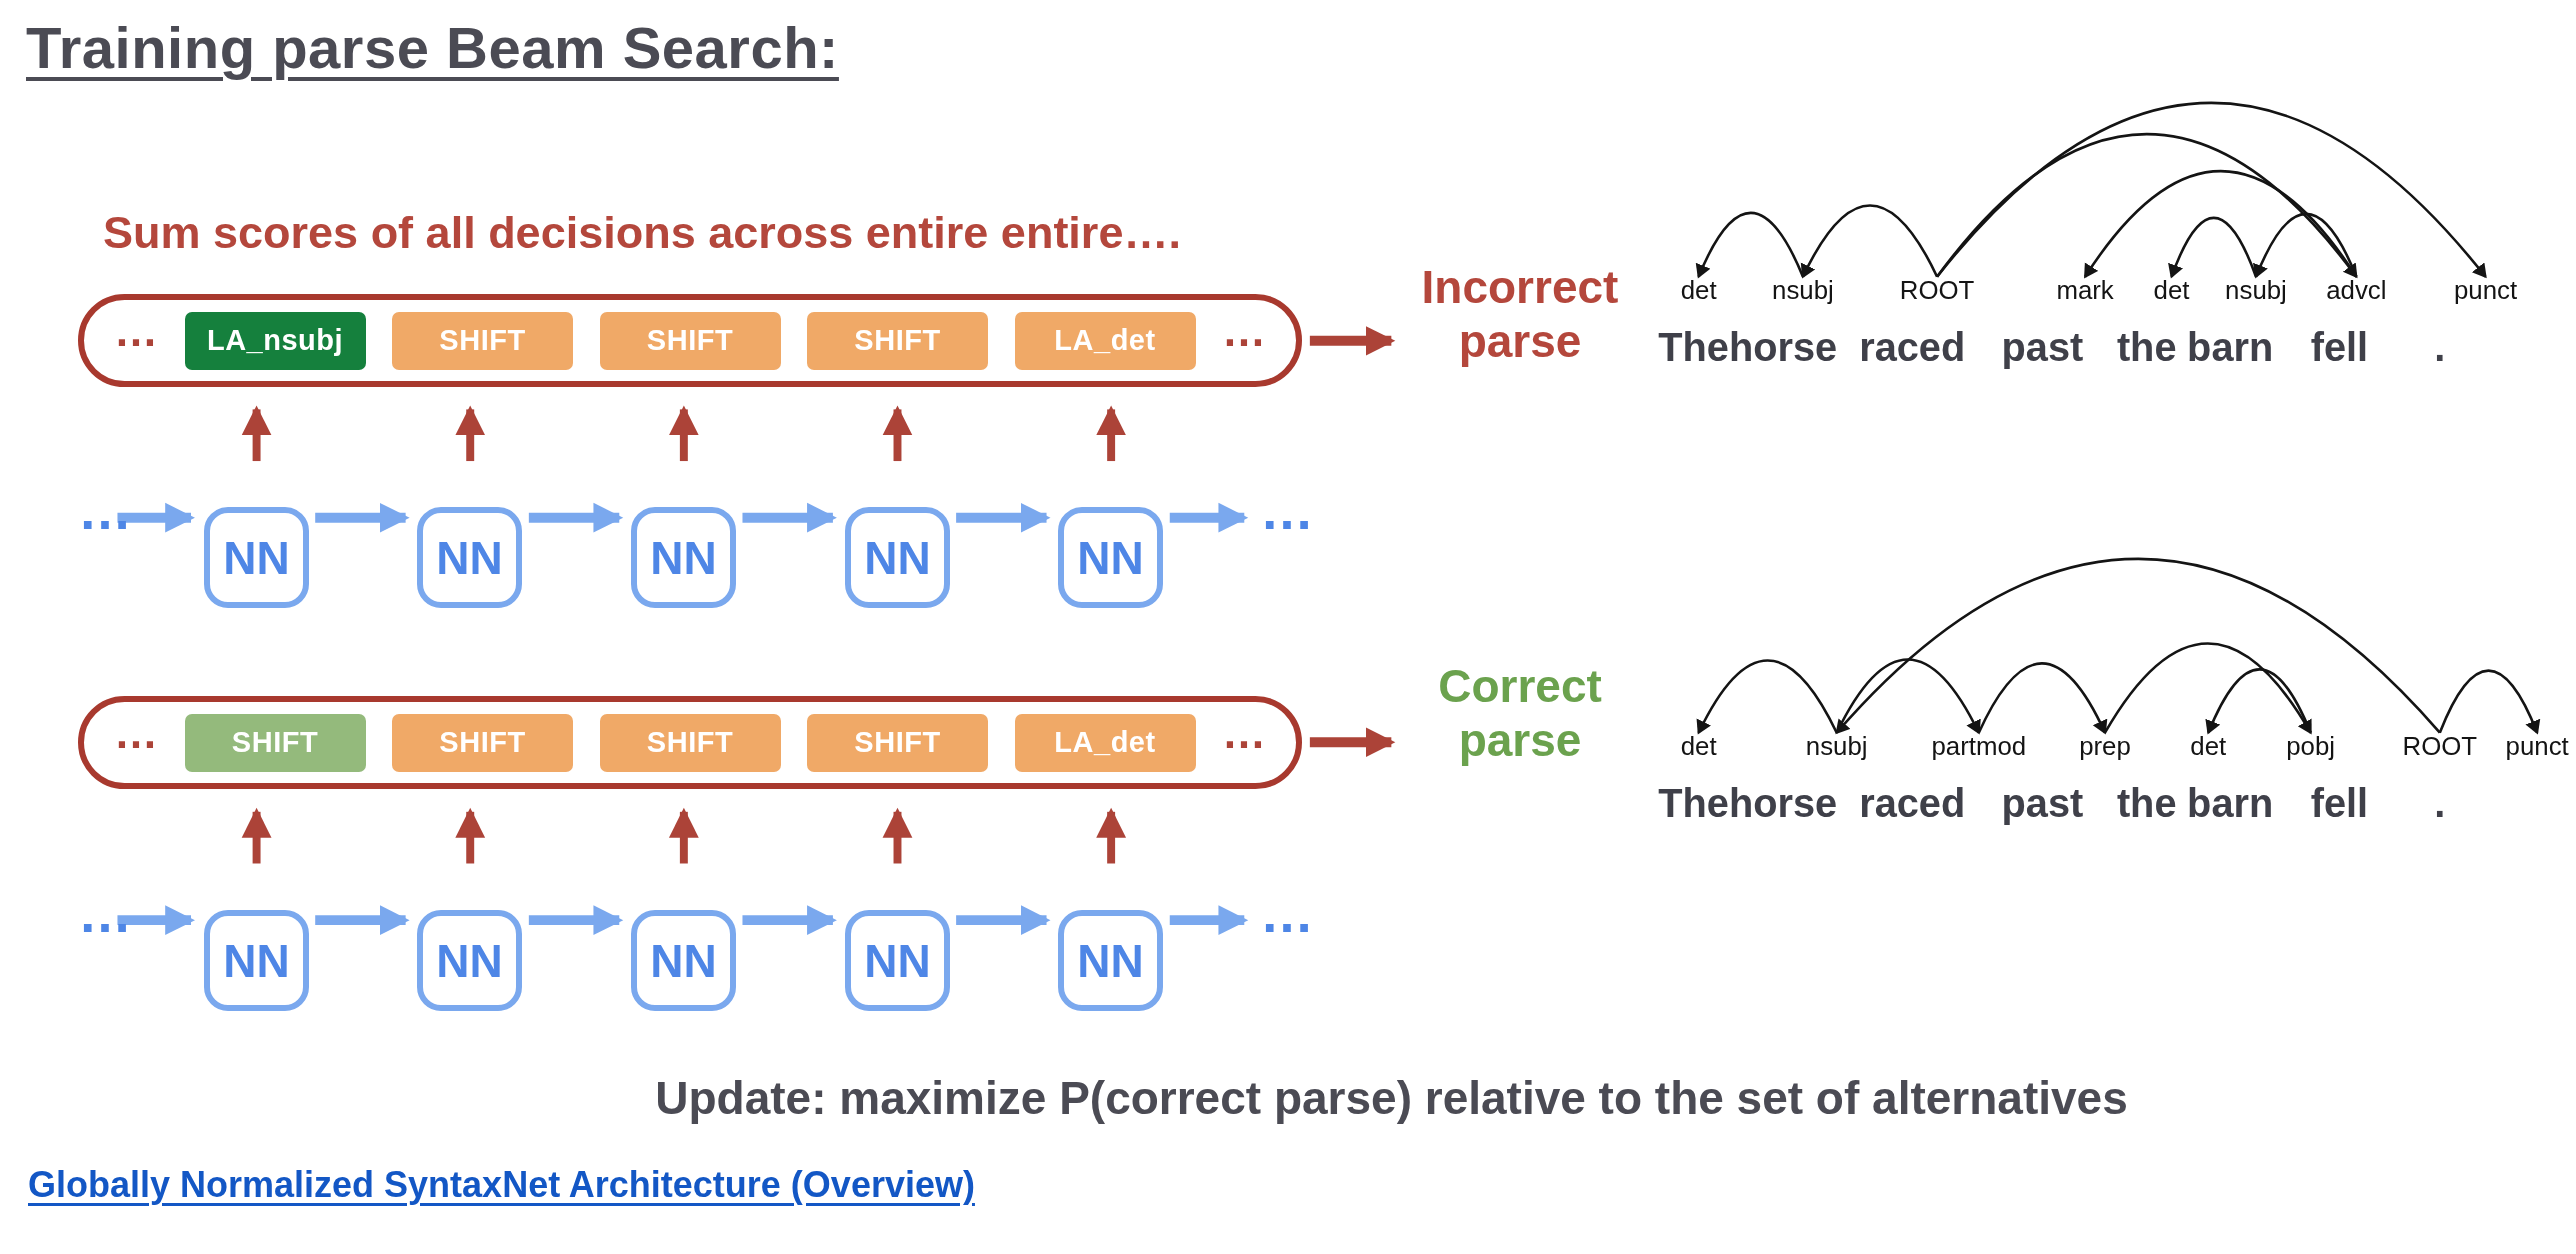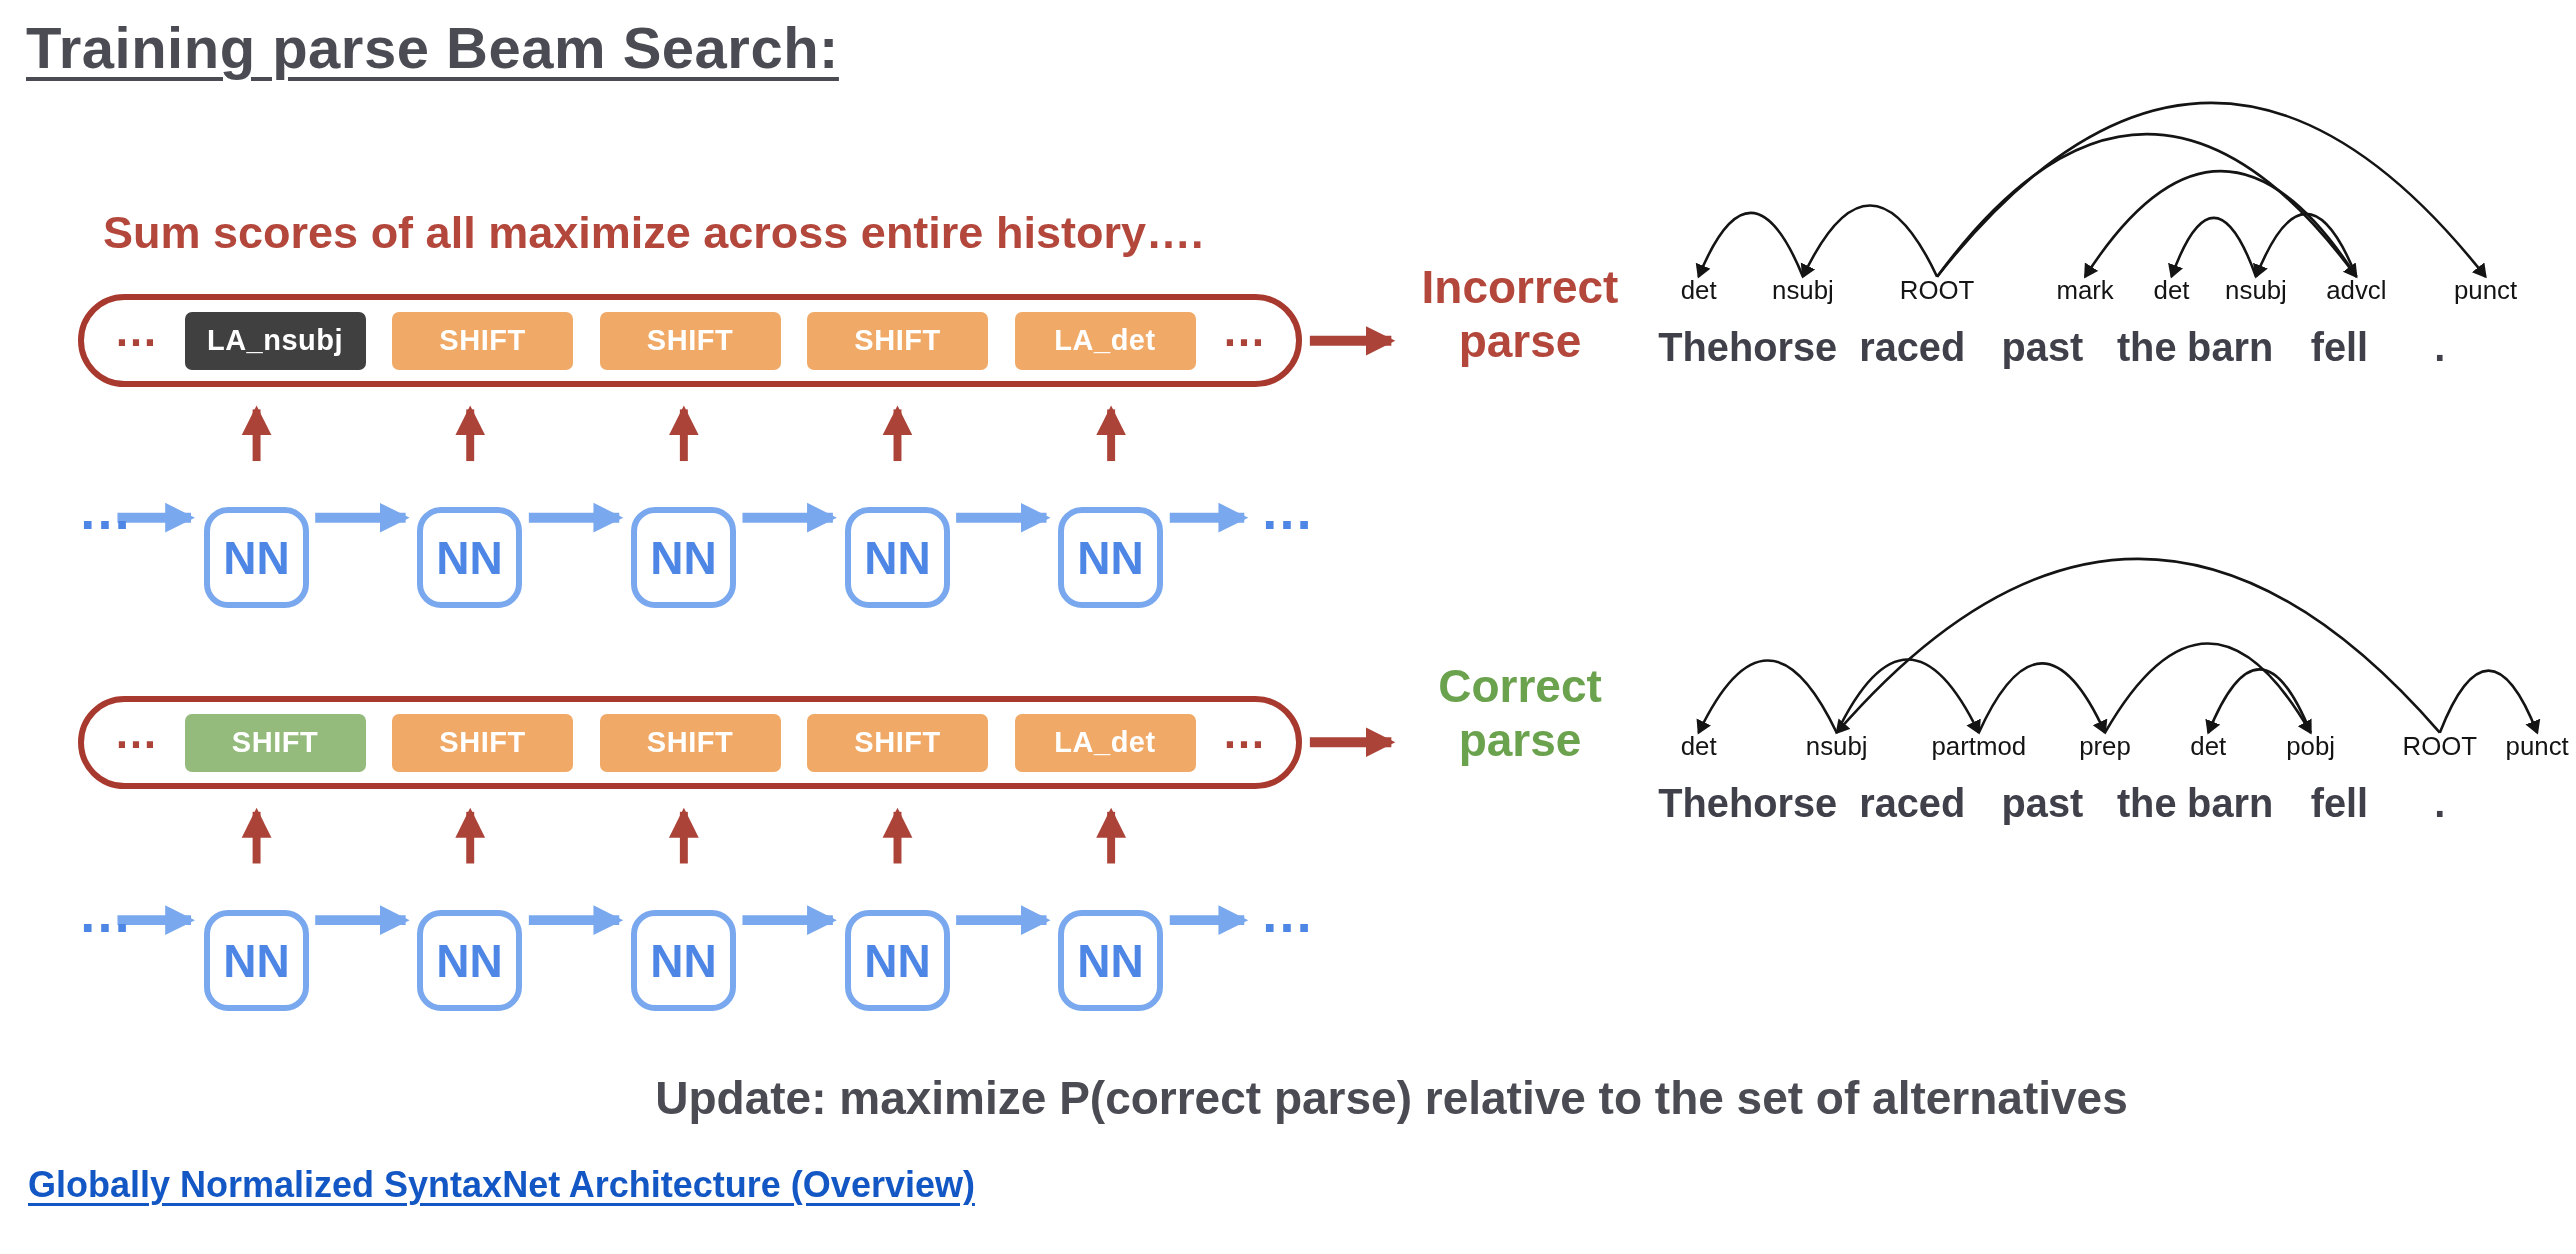--- a/index.html
+++ b/index.html
@@ -30,21 +30,21 @@
   .pill-2{top:696px;}
   .pill-dots{
     font-size:44px;font-weight:bold;color:#ac4338;
     transform:translateY(-10px);
   }
   .action{
     width:181px;height:58px;border-radius:7px;
     display:flex;align-items:center;justify-content:center;
     color:#ffffff;font-size:29px;font-weight:bold;letter-spacing:0.5px;
   }
-  .action.wrong{background:#404040;}
+  .action.wrong{background:#15803d;}
   .action.neutral{background:#f0a967;}
   .action.correct{background:#94ba7c;}
 
   .result-label{
     left:1399px;width:242px;text-align:center;
     font-size:46px;font-weight:600;line-height:1.18;
   }
   .result-incorrect{top:260px;color:#b4473c;}
   .result-correct{top:659px;color:#6ba24e;}
 
@@ -133,21 +133,21 @@
       <path class="blue-line" d="M118 926 H192" marker-end="url(#m-blue)"></path>
       <path class="blue-line" d="M317 926 H408" marker-end="url(#m-blue)"></path>
       <path class="blue-line" d="M532 926 H623" marker-end="url(#m-blue)"></path>
       <path class="blue-line" d="M747 926 H838" marker-end="url(#m-blue)"></path>
       <path class="blue-line" d="M962 926 H1053" marker-end="url(#m-blue)"></path>
       <path class="blue-line" d="M1177 926 H1252" marker-end="url(#m-blue)"></path>
     </g>
   </svg>
 
   <div class="abs page-title">Training parse Beam Search:</div>
-  <div class="abs subtitle">Sum scores of all maximize across entire history….</div>
+  <div class="abs subtitle">Sum scores of all decisions across entire entire….</div>
 
   <div class="abs pill pill-1">
     <span class="pill-dots">…</span>
     <div class="action wrong">LA_nsubj</div>
     <div class="action neutral">SHIFT</div>
     <div class="action neutral">SHIFT</div>
     <div class="action neutral">SHIFT</div>
     <div class="action neutral">LA_det</div>
     <span class="pill-dots">…</span>
   </div>

